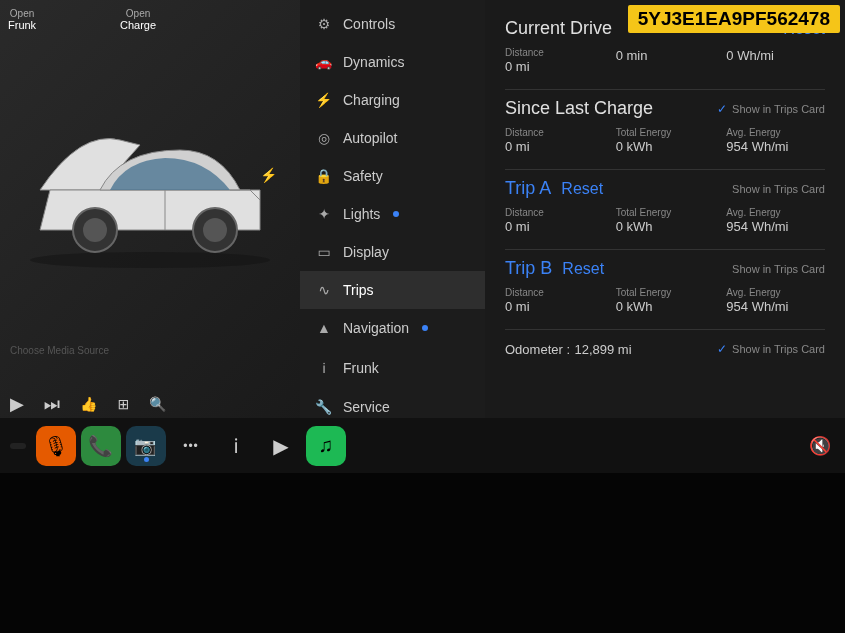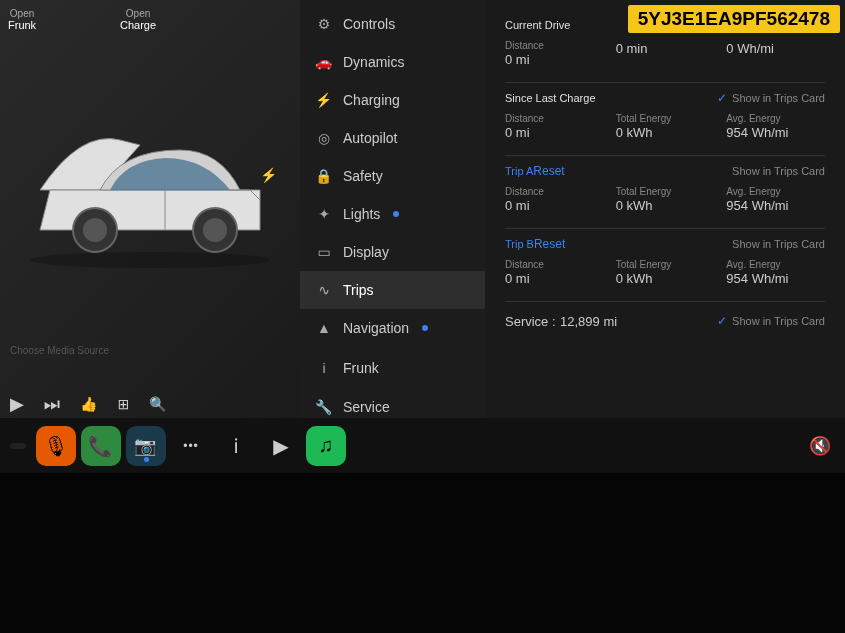--- a/index.html
+++ b/index.html
@@ -153,29 +153,29 @@
     .section-header {
       display: flex;
       align-items: center;
       justify-content: space-between;
       margin-bottom: 5px;
       margin-top: 8px;
     }
 
     .section-title {
       color: #e0e0e0;
-      font-size: 11px;
+      font-size: 18px;
       font-weight: 500;
     }
 
     .reset-btn {
       color: #3b82f6;
-      font-size: 12px;
+      font-size: 16px;
       cursor: pointer;
-      margin-left: 0;
+      margin-left: 10px;
     }
 
     .show-trips {
       display: flex;
       align-items: center;
       gap: 5px;
       color: #888;
       font-size: 11px;
     }
 
@@ -515,21 +515,21 @@
       <div class="trip-cell">
         <div class="trip-cell-label">Avg. Energy</div>
         <div class="trip-cell-value">954 Wh/mi</div>
       </div>
     </div>
 
     <hr class="divider">
 
     <div class="odometer-row">
       <div>
-        <span class="odometer-text">Service :</span>
+        <span class="odometer-text">Odometer :</span>
         <span class="odometer-text">12,899 mi</span>
       </div>
       <div class="show-trips">
         <span class="checkmark">✓</span>
         <span>Show in Trips Card</span>
       </div>
     </div>
   </div>
 </div>
 

